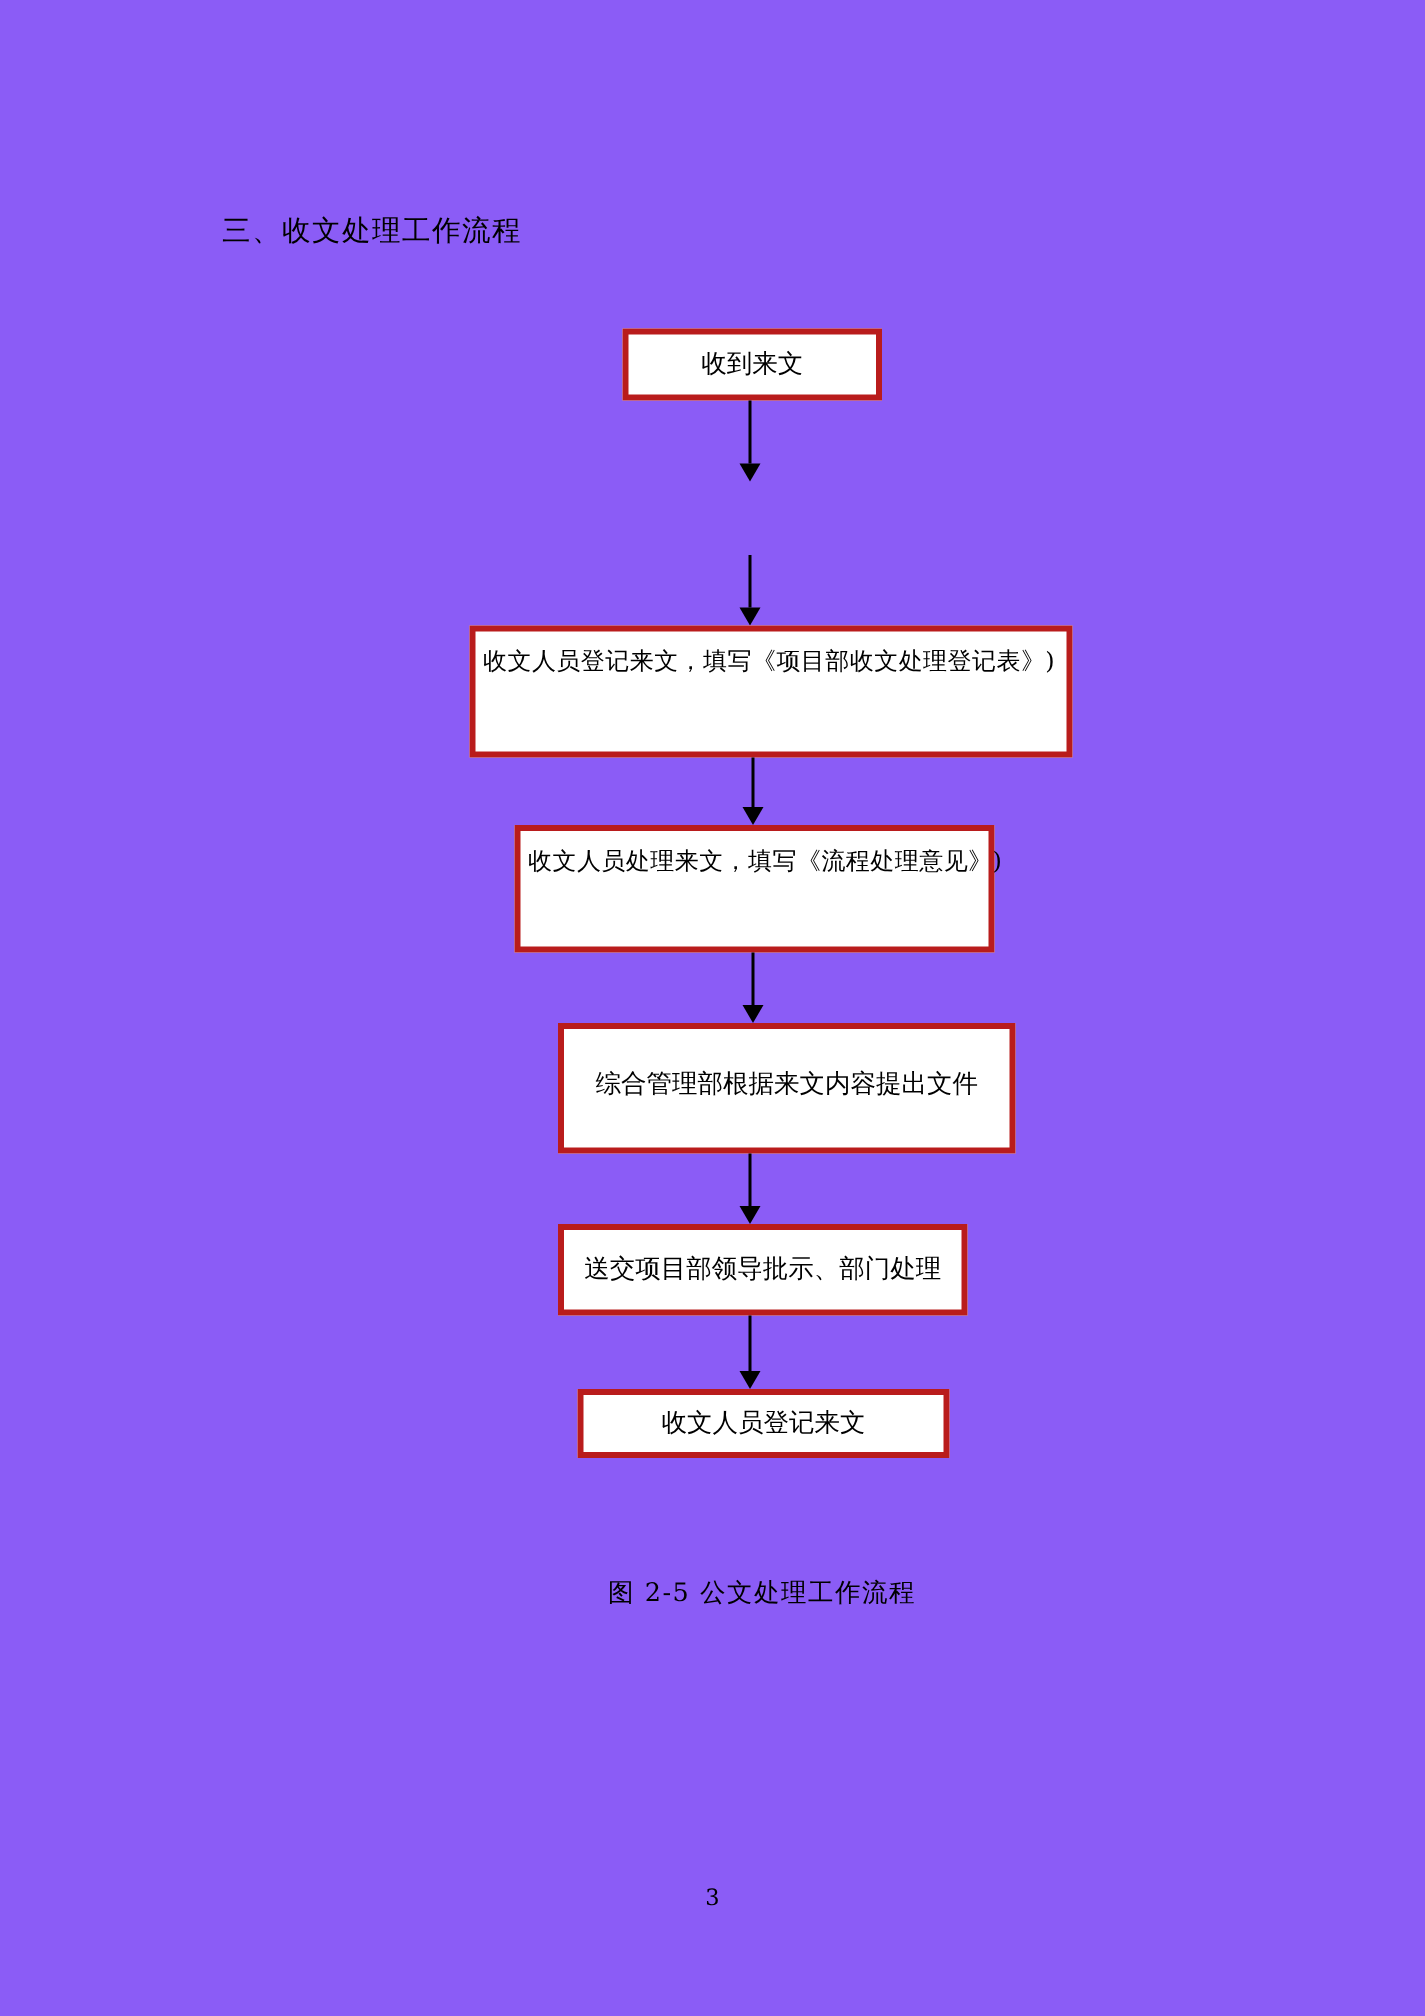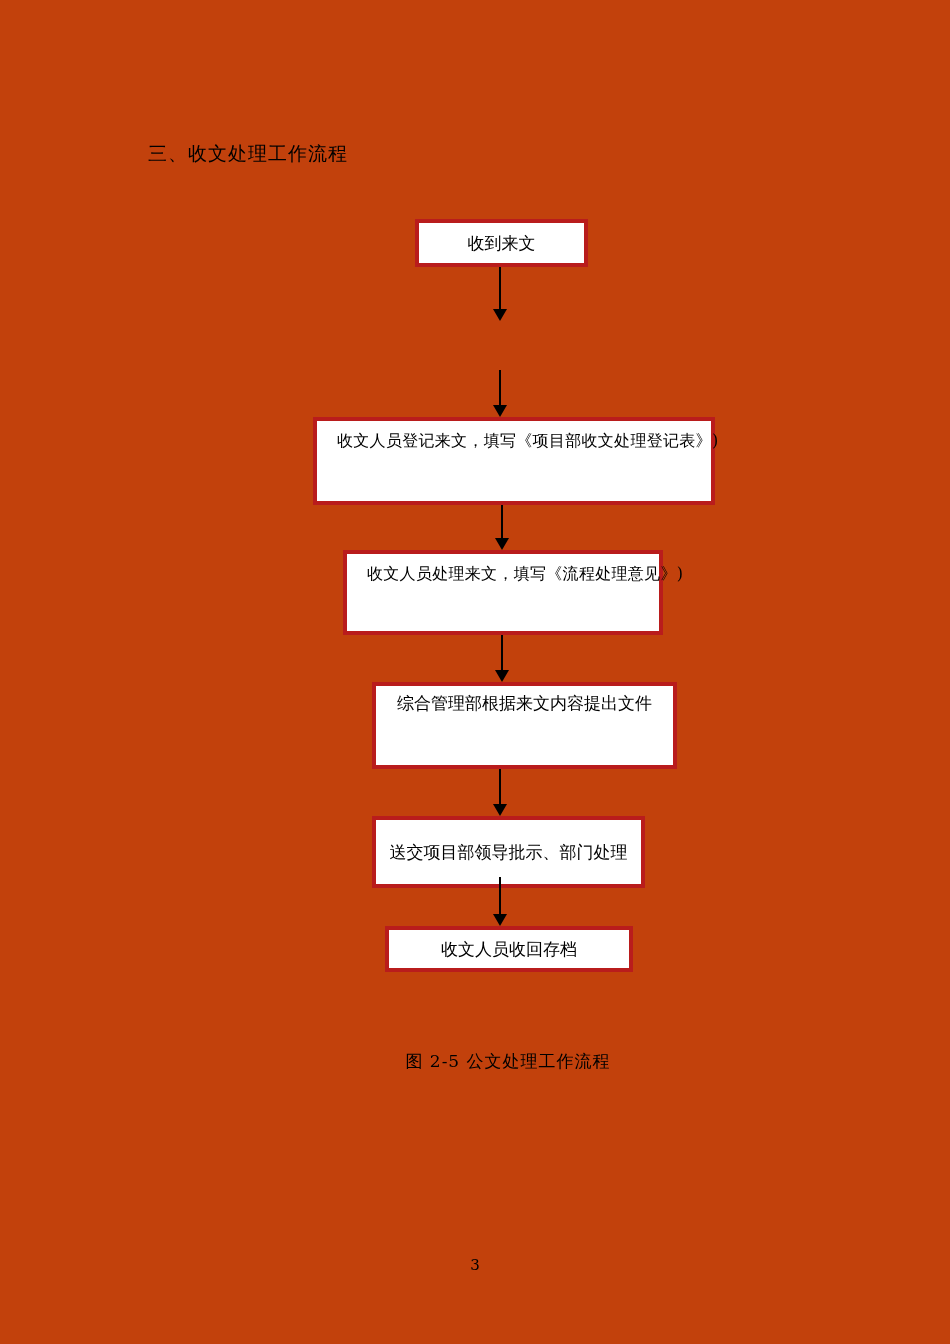--- a/index.html
+++ b/index.html
@@ -4,21 +4,21 @@
 <style>
   html, body {
     margin: 0;
     padding: 0;
     background: #ffffff;
   }
   .page {
     position: relative;
     width: 950px;
     height: 1344px;
-    background: #c2410c;
+    background: #8b5cf6;
     font-family: "DejaVu Serif", "Liberation Serif", serif;
     color: #000000;
     overflow: hidden;
   }
   .heading {
     position: absolute;
     left: 148px;
     top: 141px;
     font-size: 19px;
     letter-spacing: 1px;
@@ -32,29 +32,29 @@
     font-size: 17px;
     display: flex;
     align-items: center;
     justify-content: center;
     text-align: center;
   }
   .flow-box.top-left {
     align-items: flex-start;
     justify-content: flex-start;
     text-align: left;
-    padding: 8px 20px;
+    padding: 8px 5px;
     font-size: 16px;
     letter-spacing: 0.3px;
   }
   .flow-box.top-center {
     align-items: flex-start;
     justify-content: center;
     text-align: center;
-    padding-top: 4px;
+    padding-top: 24px;
   }
   .flow-box .line { display: block; line-height: 1.55; white-space: nowrap; }
   .flow-arrow {
     position: absolute;
     width: 14px;
     display: flex;
     flex-direction: column;
     align-items: center;
   }
   .flow-arrow .shaft {
@@ -132,30 +132,30 @@
     <span>
       <span class="line">综合管理部根据来文内容提出文件</span>
     </span>
   </div>
 
   <div class="flow-arrow" style="left:493px; top:769px; height:47px;">
     <div class="shaft"></div>
     <div class="head"></div>
   </div>
 
-  <div class="flow-box" style="left:372px; top:816px; width:273px; height:72px;">
+  <div class="flow-box" style="left:372px; top:816px; width:273px; height:61px;">
     <span class="line">送交项目部领导批示、部门处理</span>
   </div>
 
   <div class="flow-arrow" style="left:493px; top:877px; height:49px;">
     <div class="shaft"></div>
     <div class="head"></div>
   </div>
 
   <div class="flow-box" style="left:385px; top:926px; width:248px; height:46px;">
-    <span class="line">收文人员收回存档</span>
+    <span class="line">收文人员登记来文</span>
   </div>
 
   <div class="caption">图 2-5  公文处理工作流程</div>
 
   <div class="page-number">3</div>
 
 </div>
 
 </body></html>

